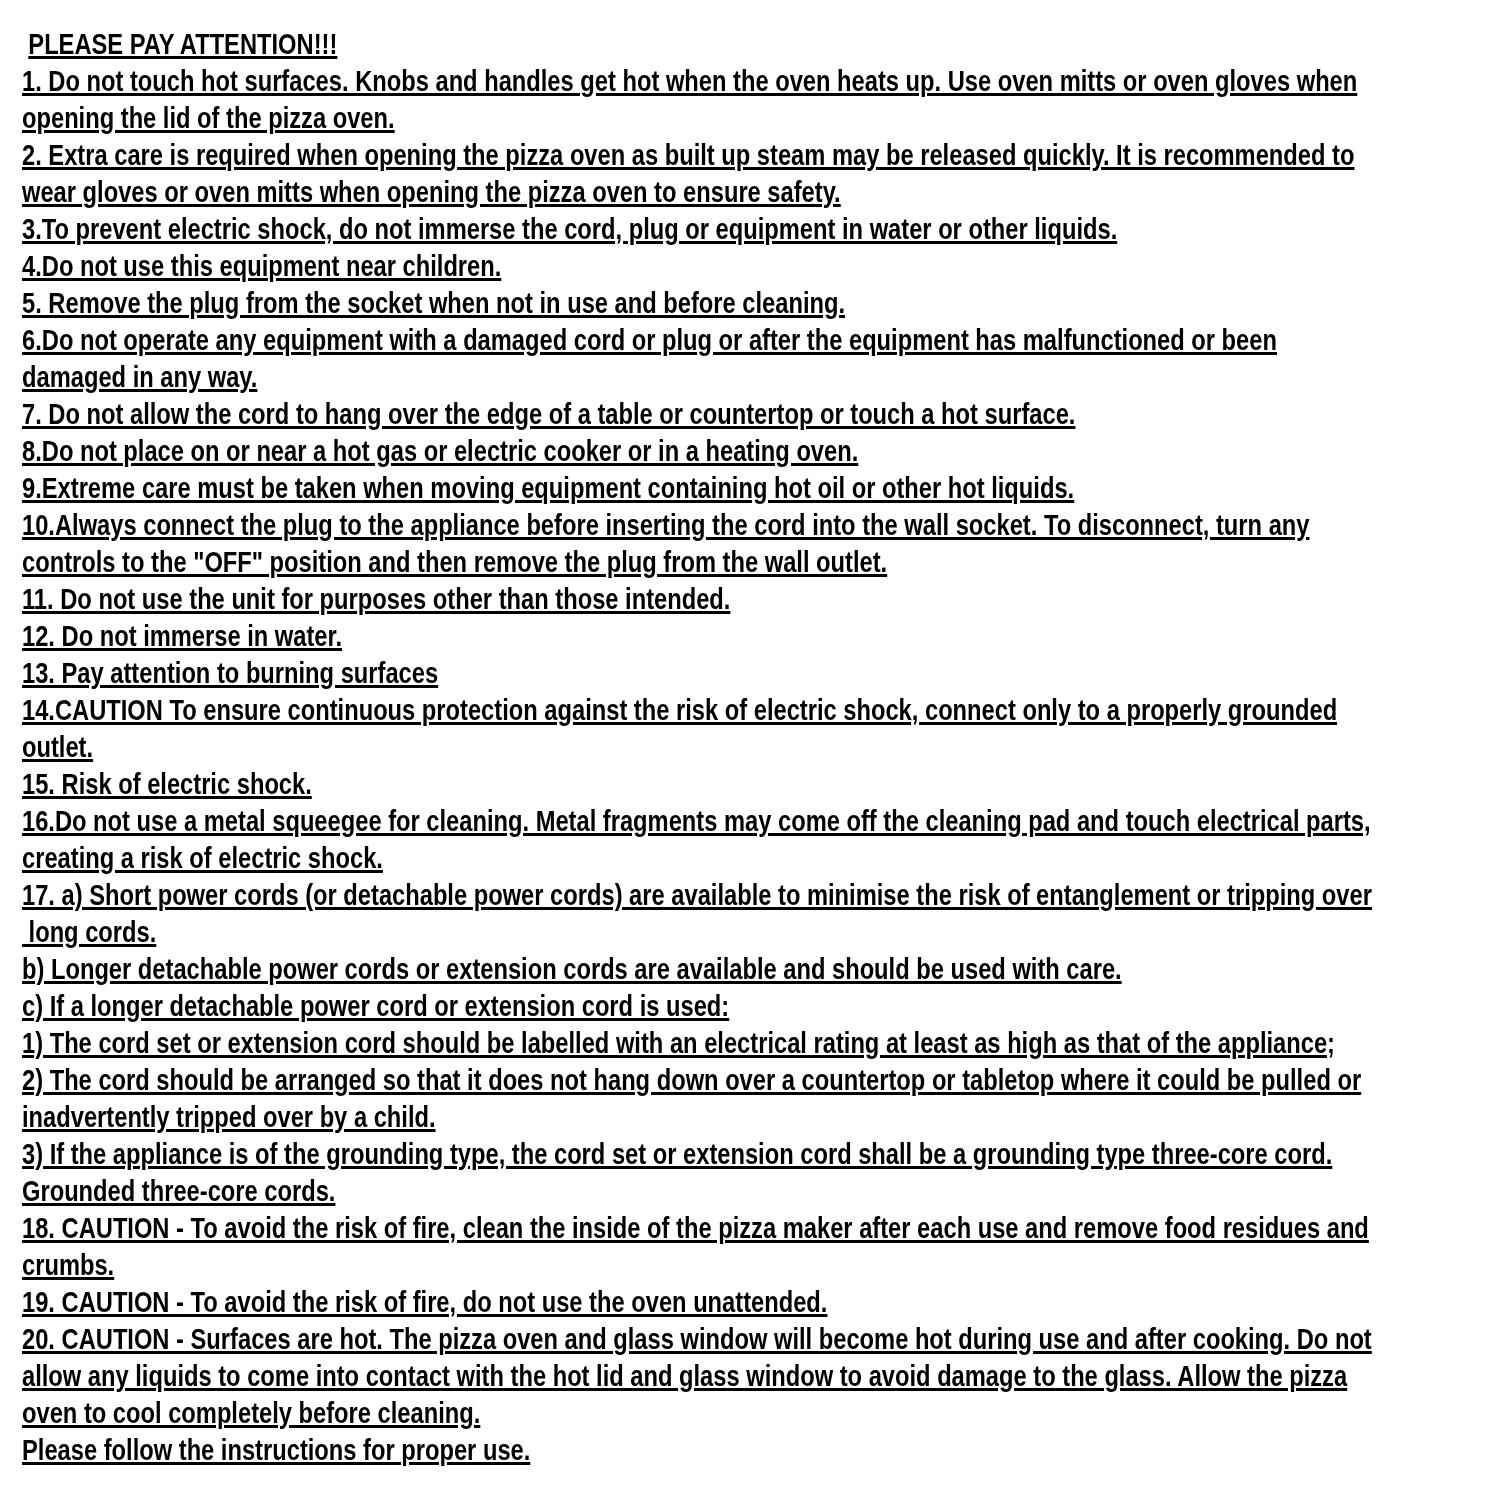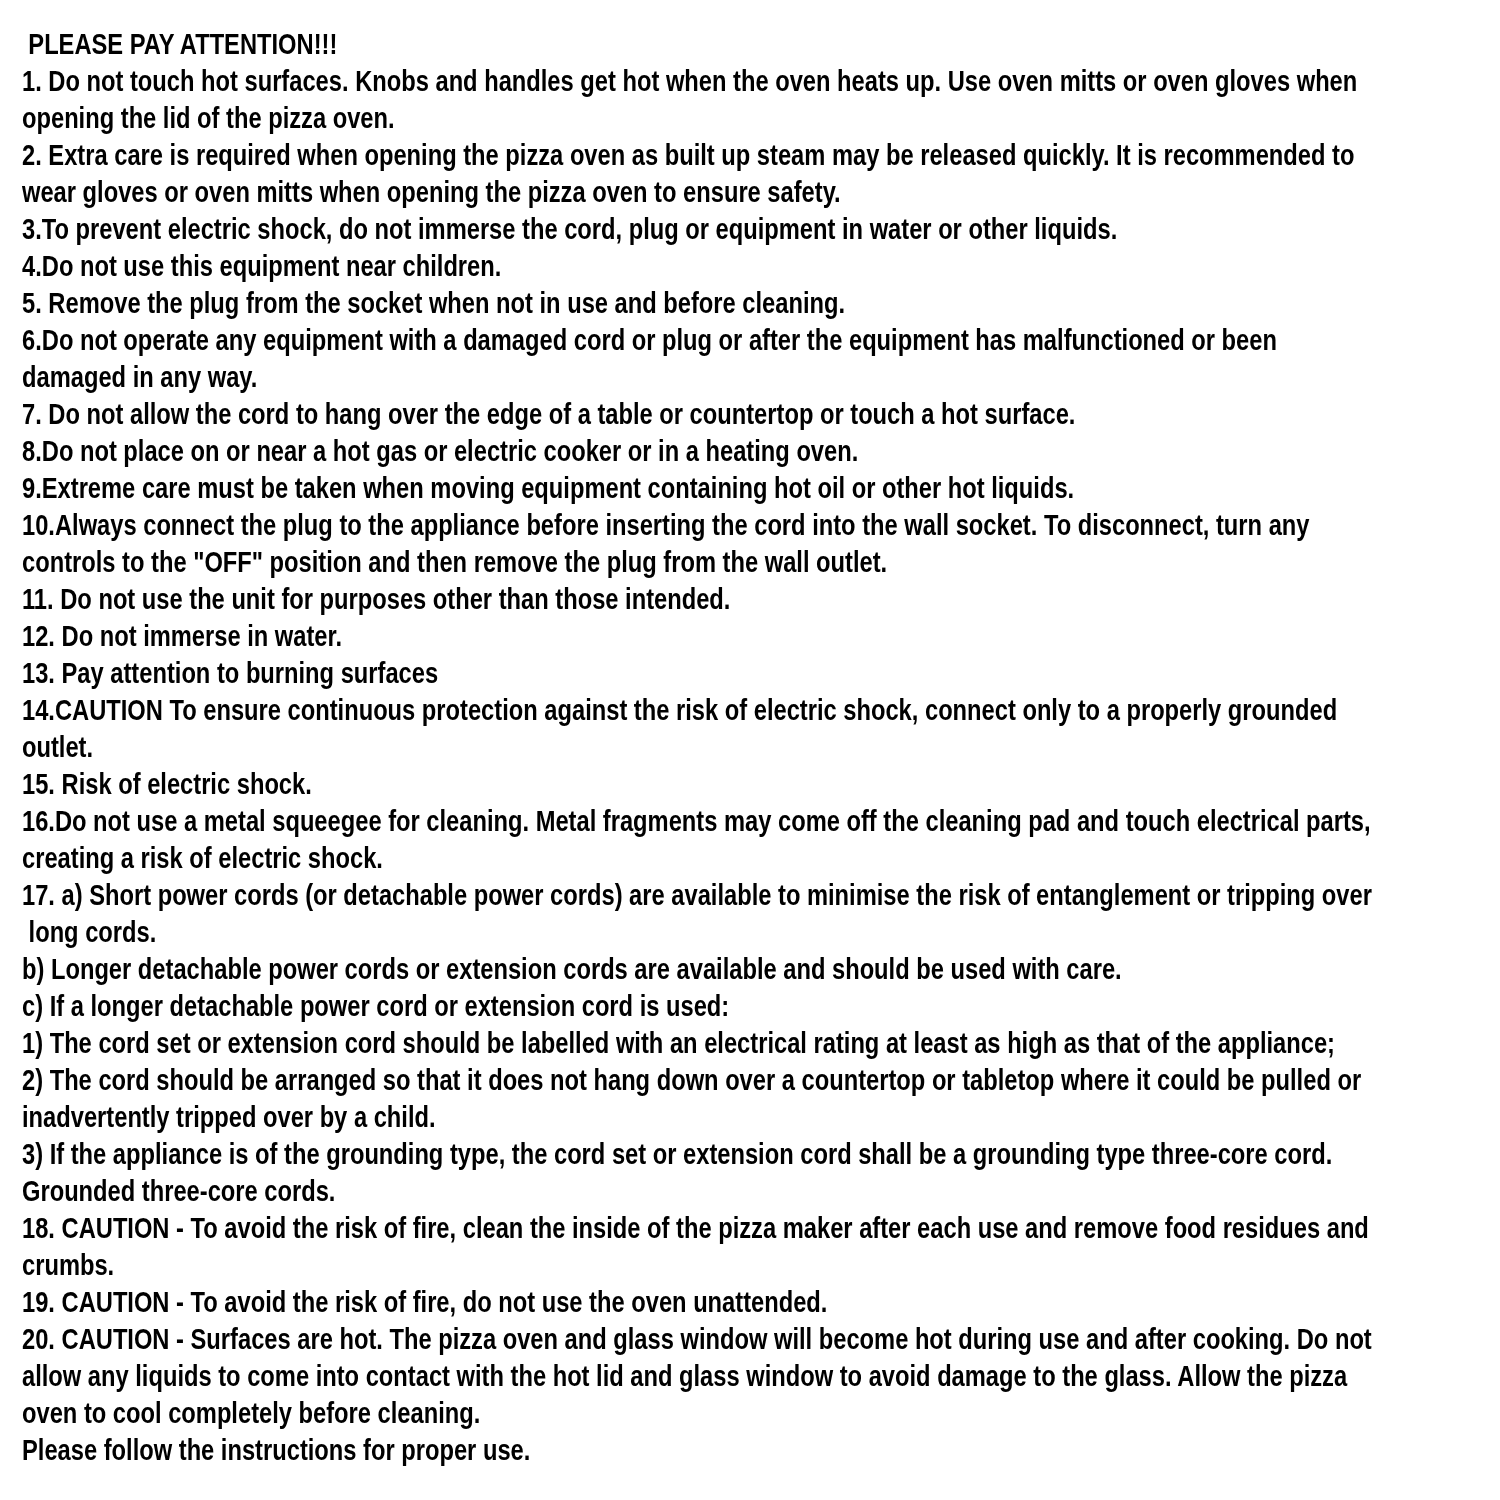--- a/index.html
+++ b/index.html
@@ -6,20 +6,21 @@
     margin: 0;
     padding: 0;
     width: 1500px;
     height: 1500px;
     background: #ffffff;
     overflow: hidden;
   }
   .doc {
     padding: 25px 2px 0 22px;
     color: #000000;
+    text-decoration: underline;
   }
   .line {
     font-family: "Liberation Sans", "DejaVu Sans", sans-serif;
     font-weight: 700;
     font-size: 30px;
     line-height: 37px;
     color: #000000;
     white-space: pre;
     width: max-content;
     transform: scaleX(0.79);

